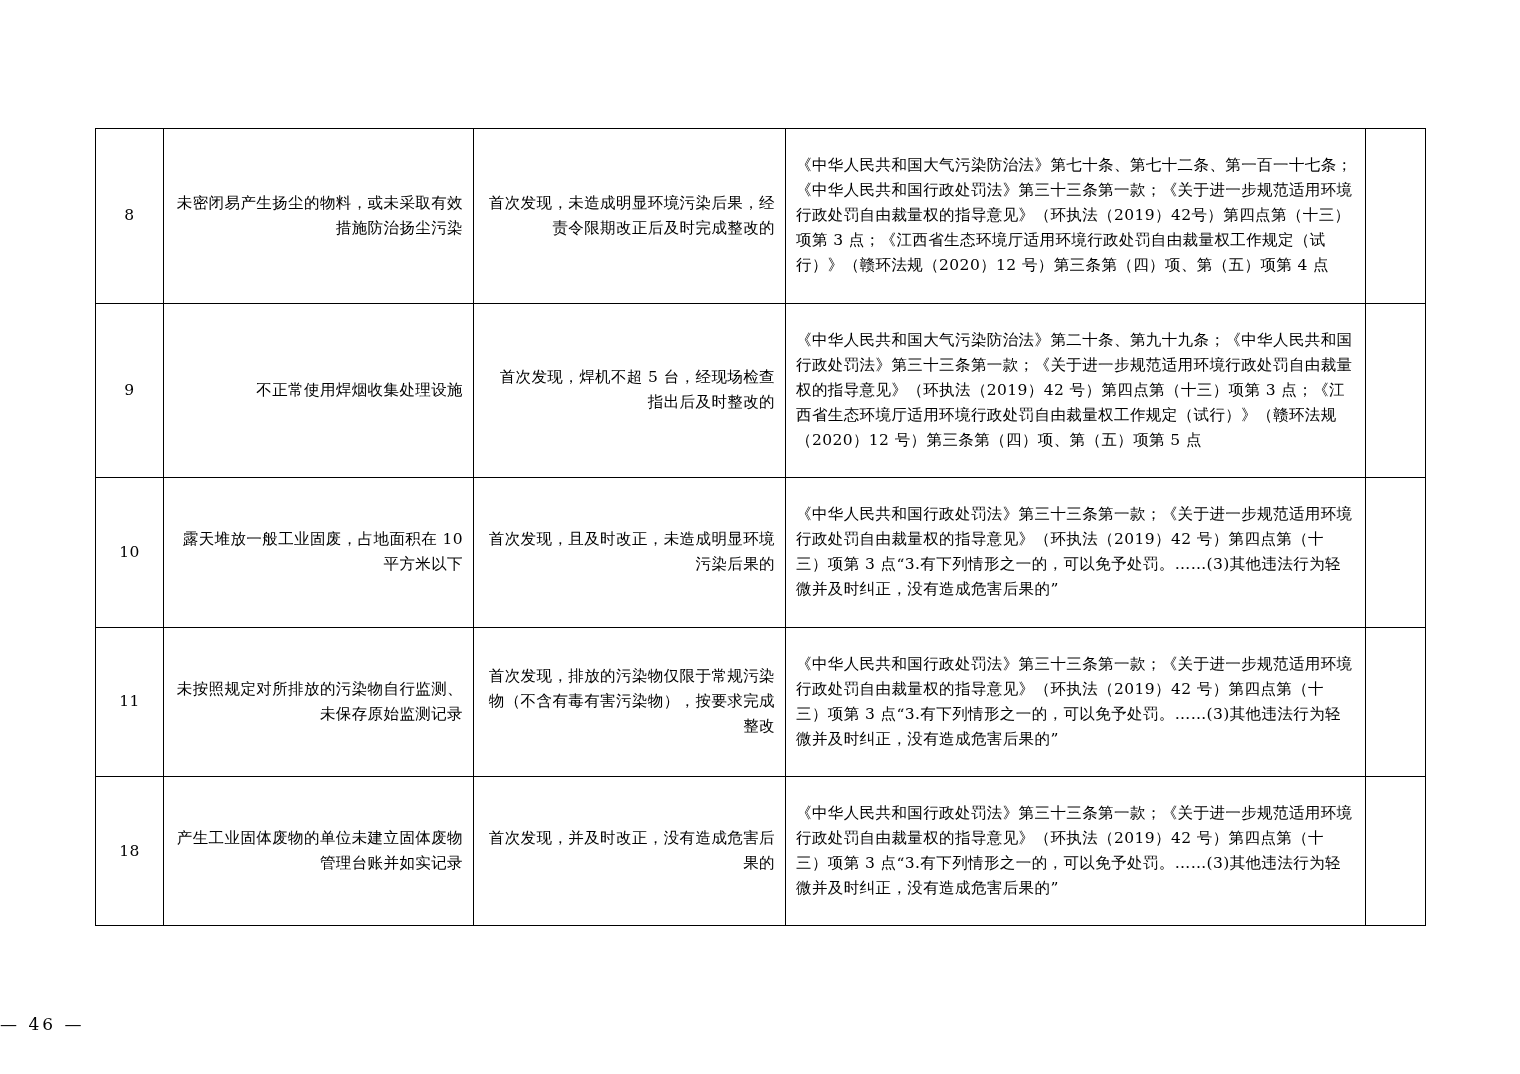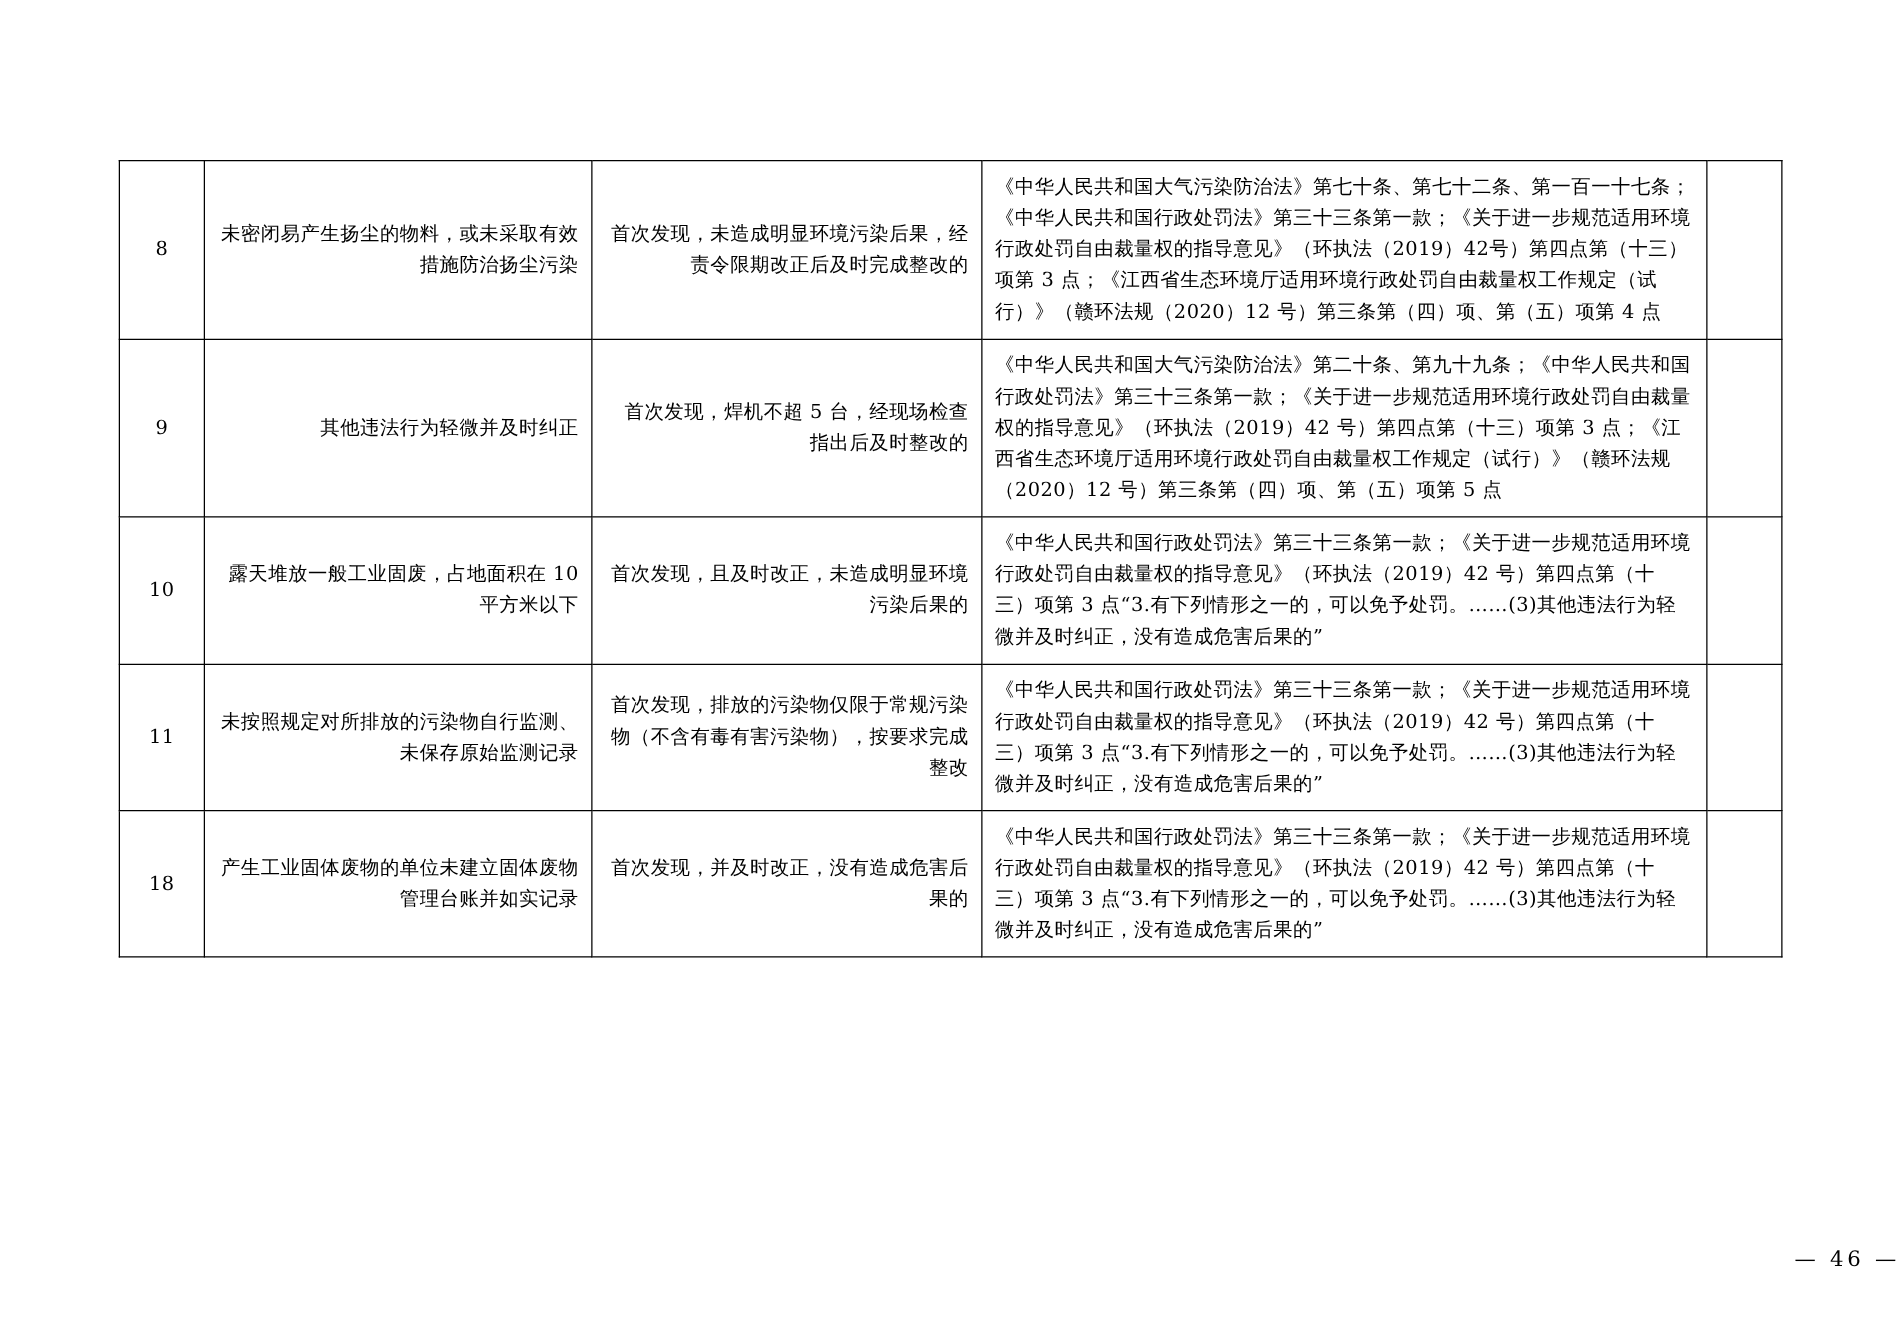--- a/index.html
+++ b/index.html
@@ -22,21 +22,21 @@
     padding: 128px 95px 0 95px;
   }
   table.doc-table {
     border-collapse: collapse;
     width: 1330px;
     table-layout: fixed;
   }
   table.doc-table td {
     border: 1px solid #000000;
     vertical-align: middle;
-    padding: 8px 10px;
+    padding: 24px 10px;
     font-size: 15.5px;
     line-height: 1.62;
     letter-spacing: 0.4px;
   }
   col.c-num { width: 68px; }
   col.c-item { width: 310px; }
   col.c-cond { width: 312px; }
   col.c-basis { width: 580px; }
   col.c-note { width: 60px; }
 
@@ -60,22 +60,22 @@
     padding-left: 14px;
     padding-right: 12px;
     line-height: 1.66;
   }
   td.note { }
 
   .footer {
     position: absolute;
     left: 0;
     right: 0;
-    bottom: 56px;
-    text-align: right;
+    bottom: 40px;
+    text-align: left;
     font-size: 17px;
     letter-spacing: 3px;
     font-family: "DejaVu Serif", "Liberation Serif", serif;
   }
 </style>
 </head>
 <body>
 
 <div class="page">
 
@@ -92,21 +92,21 @@
       <tr>
         <td class="num">8</td>
         <td class="item">未密闭易产生扬尘的物料，或未采取有效措施防治扬尘污染</td>
         <td class="cond">首次发现，未造成明显环境污染后果，经责令限期改正后及时完成整改的</td>
         <td class="basis">《中华人民共和国大气污染防治法》第七十条、第七十二条、第一百一十七条；《中华人民共和国行政处罚法》第三十三条第一款；《关于进一步规范适用环境行政处罚自由裁量权的指导意见》（环执法（2019）42号）第四点第（十三）项第 3 点；《江西省生态环境厅适用环境行政处罚自由裁量权工作规定（试行）》（赣环法规（2020）12 号）第三条第（四）项、第（五）项第 4 点</td>
         <td class="note"></td>
       </tr>
 
       <tr>
         <td class="num">9</td>
-        <td class="item">其他违法行为轻微并及时纠正</td>
+        <td class="item">不正常使用焊烟收集处理设施</td>
         <td class="cond">首次发现，焊机不超 5 台，经现场检查指出后及时整改的</td>
         <td class="basis">《中华人民共和国大气污染防治法》第二十条、第九十九条；《中华人民共和国行政处罚法》第三十三条第一款；《关于进一步规范适用环境行政处罚自由裁量权的指导意见》（环执法（2019）42 号）第四点第（十三）项第 3 点；《江西省生态环境厅适用环境行政处罚自由裁量权工作规定（试行）》（赣环法规（2020）12 号）第三条第（四）项、第（五）项第 5 点</td>
         <td class="note"></td>
       </tr>
 
       <tr>
         <td class="num">10</td>
         <td class="item">露天堆放一般工业固废，占地面积在 10 平方米以下</td>
         <td class="cond">首次发现，且及时改正，未造成明显环境污染后果的</td>
         <td class="basis">《中华人民共和国行政处罚法》第三十三条第一款；《关于进一步规范适用环境行政处罚自由裁量权的指导意见》（环执法（2019）42 号）第四点第（十三）项第 3 点“3.有下列情形之一的，可以免予处罚。……(3)其他违法行为轻微并及时纠正，没有造成危害后果的”</td>

